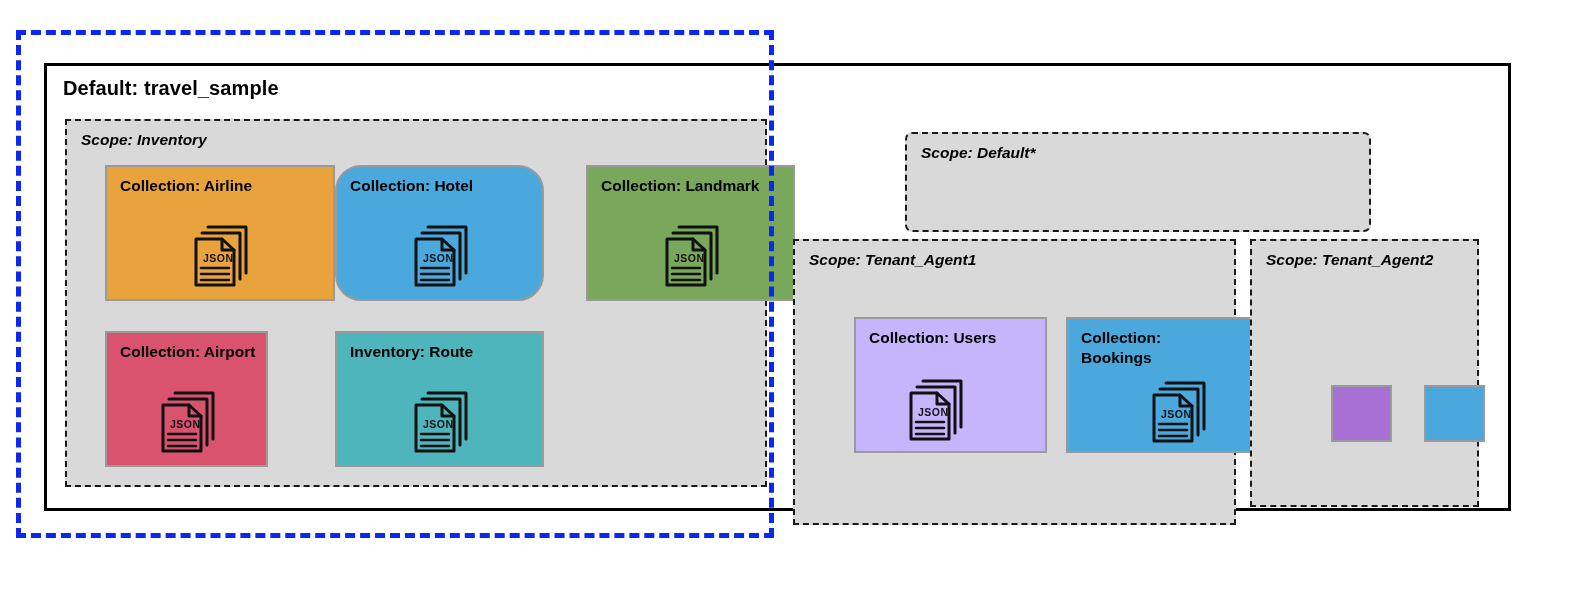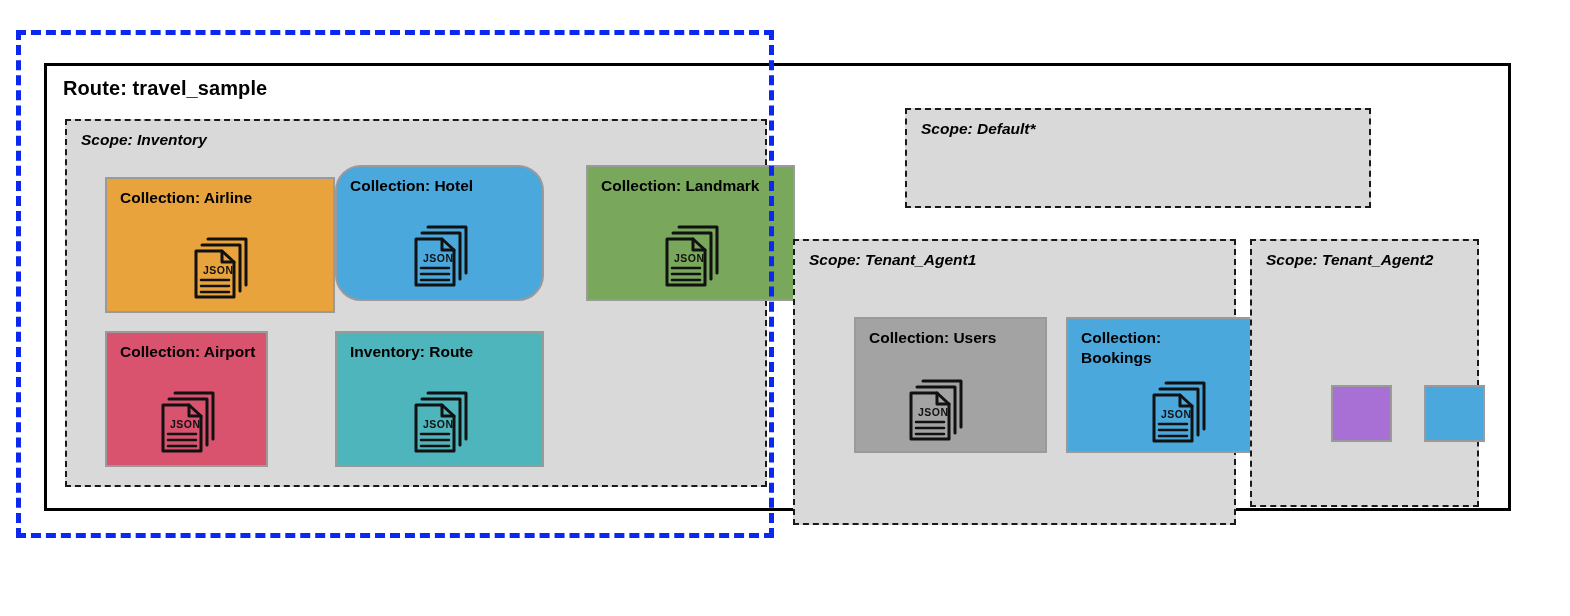--- a/index.html
+++ b/index.html
@@ -44,21 +44,21 @@
   }
   .scope-title{
     position:absolute;
     left:14px; top:10px;
     font-size:15.5px; font-weight:bold; color:#000;
     white-space:nowrap;
     font-style:italic;
   }
 
   .scope-inventory{ left:18px;  top:53px;  width:702px; height:368px; }
-  .scope-default  { left:858px; top:42px;  width:466px; height:100px; }
+  .scope-default  { left:858px; top:66px;  width:466px; height:100px;border-radius:7px; }
   .scope-tenant1  { left:746px; top:173px; width:443px; height:286px; }
   .scope-tenant2  { left:1203px;top:173px; width:229px; height:268px;text-align:center; }
 
   
   .tile{
     position:absolute;
     border:2px solid #9a9a9a;
     box-sizing:border-box;
   }
   .tile-label{
@@ -69,21 +69,21 @@
   }
   .tile-icon{
     position:absolute;
     left:50%; bottom:8px;
     transform:translateX(-50%);
     width:76px; height:72px;
   }
   .tile-icon svg{display:block;width:100%;height:100%;}
 
   
-  .t-airline  { left:38px;  top:44px;  width:230px; height:136px;margin-top:12px; }
+  .t-airline  { left:38px;  top:44px;  width:230px; height:136px; }
   .t-hotel    { left:268px; top:44px;  width:209px; height:136px;border-radius:26px; }
   .t-landmark { left:491px; top:44px;  width:209px; height:136px;margin-left:28px; }
   
   .t-airport  { left:38px;  top:210px; width:163px; height:136px; }
   .t-route    { left:268px; top:210px; width:209px; height:136px; }
 
   
   .t-users    { left:59px;  top:76px;  width:193px; height:136px; }
   .t-bookings { left:271px; top:76px;  width:193px; height:136px; }
 
@@ -97,21 +97,21 @@
   .sw-purple{ left:79px; }
   .sw-blue  { left:172px; }
 </style>
 </head>
 <body>
 
 <div class="canvas">
 
   <div class="bucket">
 
-    <div class="bucket-title">Route: travel_sample</div>
+    <div class="bucket-title">Default: travel_sample</div>
 
     <div class="scope scope-inventory">
       <div class="scope-title">Scope: Inventory</div>
 
       <div class="tile t-airline" style="background:#e8a33d">
         <div class="tile-label">Collection: Airline</div>
         <div class="tile-icon">
           <svg viewBox="0 0 76 72" fill="none" stroke="#111" stroke-width="3" stroke-linejoin="round" stroke-linecap="round">
             <path d="M26 8 H64 V54"></path>
             <path d="M20 14 H58 V60"></path>
@@ -180,21 +180,21 @@
       </div>
     </div>
 
     <div class="scope scope-default">
       <div class="scope-title">Scope: Default*</div>
     </div>
 
     <div class="scope scope-tenant1">
       <div class="scope-title">Scope: Tenant_Agent1</div>
 
-      <div class="tile t-users" style="background:#a3a3a3">
+      <div class="tile t-users" style="background:#c4b5fd">
         <div class="tile-label">Collection: Users</div>
         <div class="tile-icon" style="left:42%;bottom:6px">
           <svg viewBox="0 0 76 72" fill="none" stroke="#111" stroke-width="3" stroke-linejoin="round" stroke-linecap="round">
             <path d="M26 8 H64 V54"></path>
             <path d="M20 14 H58 V60"></path>
             <path d="M14 20 H40 L52 31 V66 H14 Z"></path>
             <path d="M40 20 V31 H52"></path>
             <text x="21" y="43" font-family="Liberation Sans, sans-serif" font-size="10.5" font-weight="bold" fill="#111" stroke="none" letter-spacing="0.5">JSON</text>
             <path d="M19 49 H47 M19 55 H47 M19 61 H47" stroke-width="2.6"></path>
           </svg>

